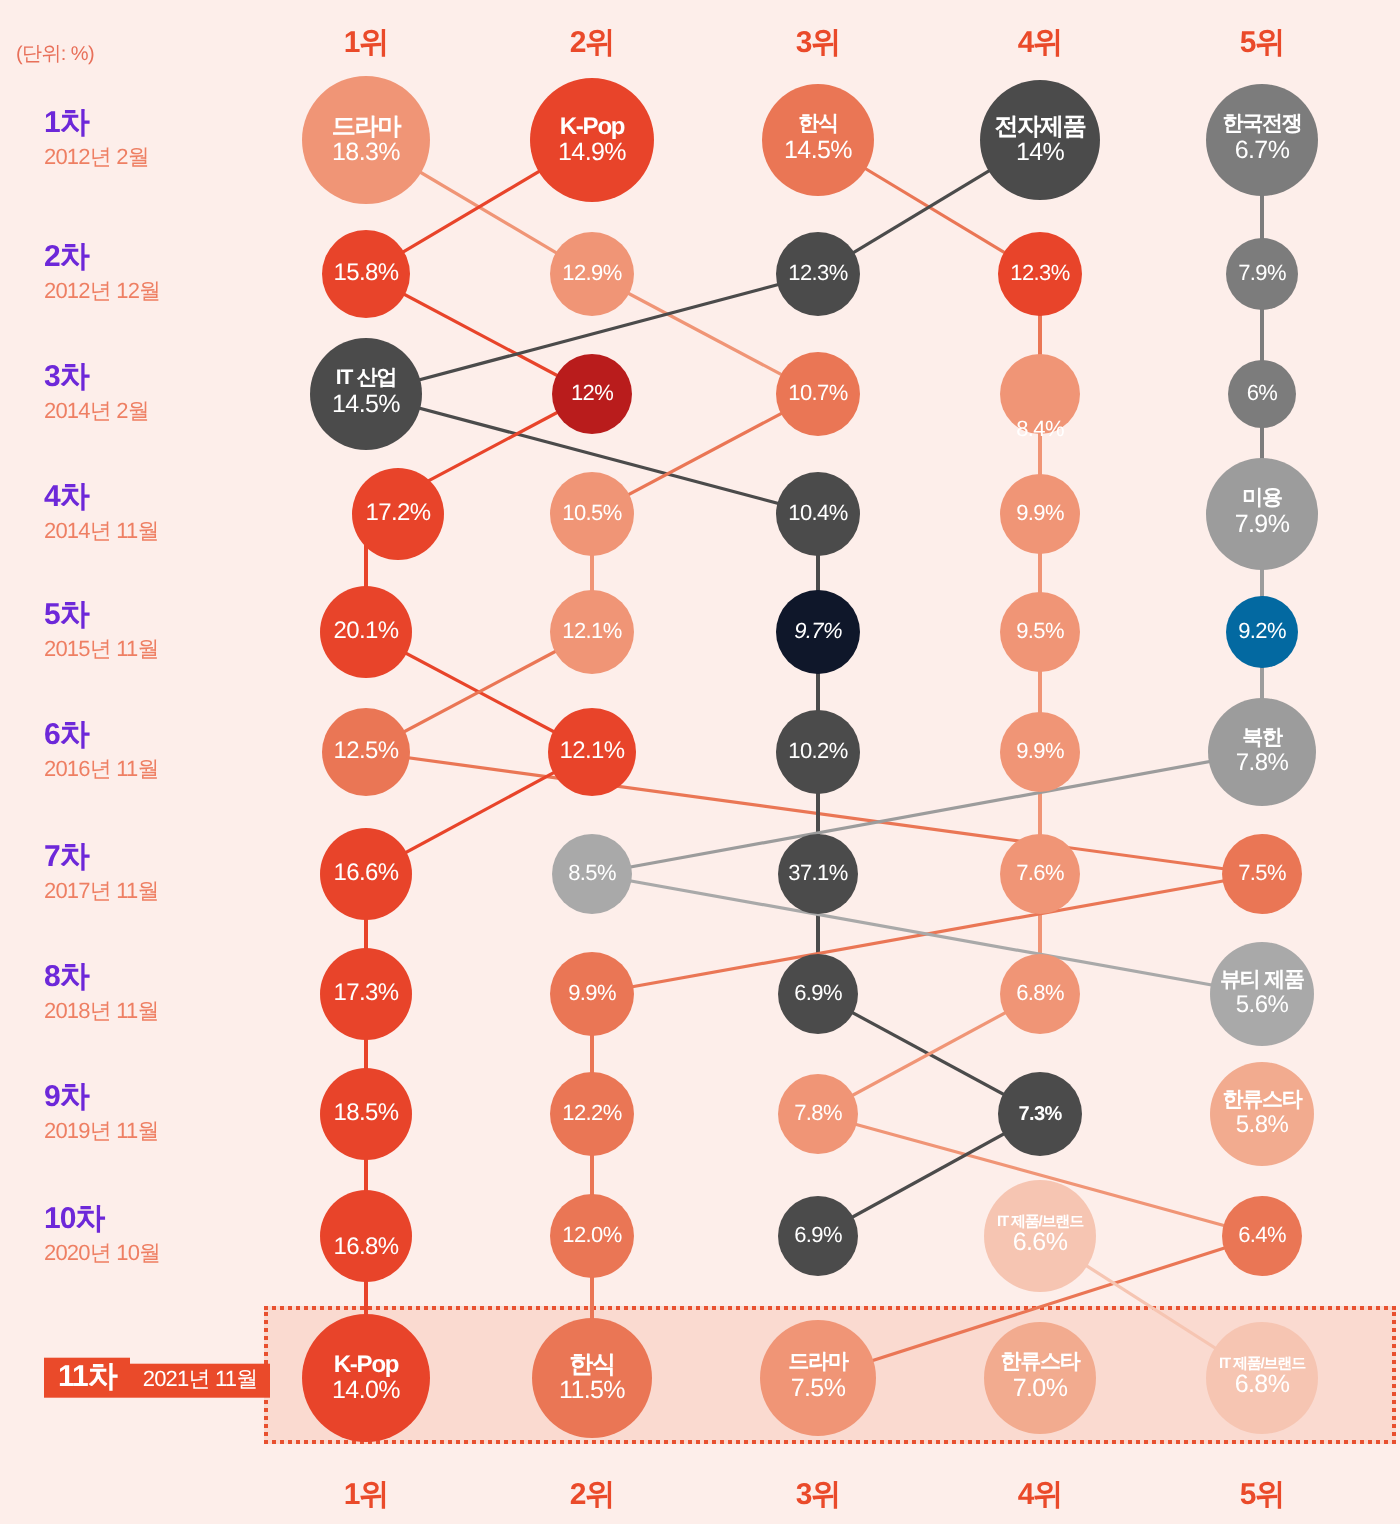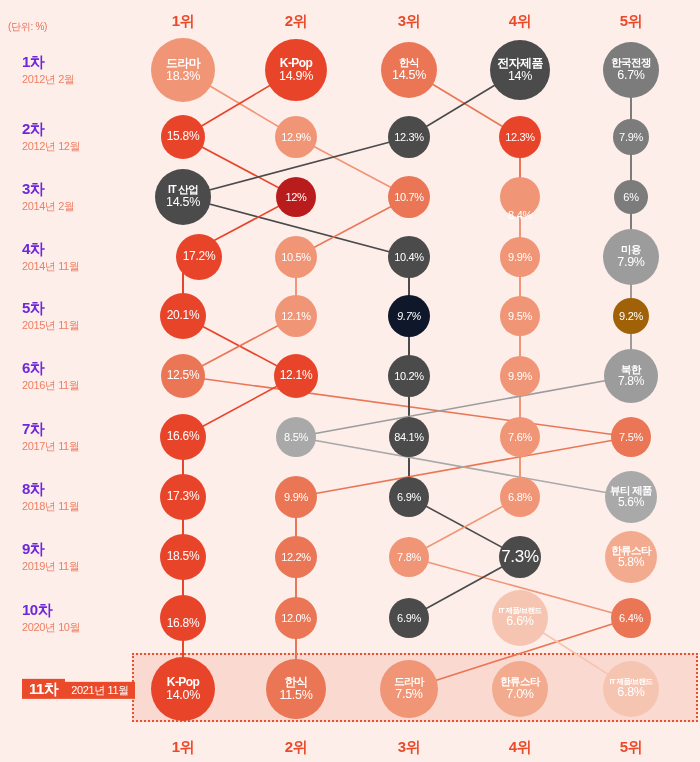--- a/index.html
+++ b/index.html
@@ -253,21 +253,21 @@
       </div>
       <div class="node" style="left: 296px; top: 316px; width: 42px; height: 42px; background: rgb(240, 149, 118);">
         <span class="vl" style="font-size: 11px;">12.1%</span>
       </div>
       <div class="node" style="left: 409px; top: 316px; width: 42px; height: 42px; background: #0f172a; font-style: italic;">
         <span class="vl" style="font-size: 11px;">9.7%</span>
       </div>
       <div class="node" style="left: 520px; top: 316px; width: 40px; height: 40px; background: rgb(240, 149, 118);">
         <span class="vl" style="font-size: 11px;">9.5%</span>
       </div>
-      <div class="node" style="left: 631px; top: 316px; width: 36px; height: 36px; background: #a16207;">
+      <div class="node" style="left: 631px; top: 316px; width: 36px; height: 36px; background: #0369a1;">
         <span class="vl" style="font-size: 11px;">9.2%</span>
       </div>
       <div class="node" style="left: 183px; top: 376px; width: 44px; height: 44px; background: rgb(234, 118, 85);">
         <span class="vl" style="font-size: 12px;">12.5%</span>
       </div>
       <div class="node" style="left: 296px; top: 376px; width: 44px; height: 44px; background: rgb(232, 68, 42);">
         <span class="vl" style="font-size: 12px;">12.1%</span>
       </div>
       <div class="node" style="left: 409px; top: 376px; width: 42px; height: 42px; background: rgb(75, 75, 75);">
         <span class="vl" style="font-size: 11px;">10.2%</span>
@@ -279,21 +279,21 @@
         <span class="nm" style="font-size: 10.5px;">북한</span>
         <span class="vl" style="font-size: 12px;">7.8%</span>
       </div>
       <div class="node" style="left: 183px; top: 437px; width: 46px; height: 46px; background: rgb(232, 68, 42);">
         <span class="vl" style="font-size: 12px;">16.6%</span>
       </div>
       <div class="node" style="left: 296px; top: 437px; width: 40px; height: 40px; background: rgb(169, 169, 169);">
         <span class="vl" style="font-size: 11px;">8.5%</span>
       </div>
       <div class="node" style="left: 409px; top: 437px; width: 40px; height: 40px; background: rgb(75, 75, 75);">
-        <span class="vl" style="font-size: 11px;">84.1%</span>
+        <span class="vl" style="font-size: 11px;">37.1%</span>
       </div>
       <div class="node" style="left: 520px; top: 437px; width: 40px; height: 40px; background: rgb(240, 149, 118);">
         <span class="vl" style="font-size: 11px;">7.6%</span>
       </div>
       <div class="node" style="left: 631px; top: 437px; width: 40px; height: 40px; background: rgb(234, 118, 85);">
         <span class="vl" style="font-size: 11px;">7.5%</span>
       </div>
       <div class="node" style="left: 183px; top: 497px; width: 46px; height: 46px; background: rgb(232, 68, 42);">
         <span class="vl" style="font-size: 12px;">17.3%</span>
       </div>
@@ -313,21 +313,21 @@
       <div class="node" style="left: 183px; top: 557px; width: 46px; height: 46px; background: rgb(232, 68, 42);">
         <span class="vl" style="font-size: 12px;">18.5%</span>
       </div>
       <div class="node" style="left: 296px; top: 557px; width: 42px; height: 42px; background: rgb(234, 118, 85);">
         <span class="vl" style="font-size: 11px;">12.2%</span>
       </div>
       <div class="node" style="left: 409px; top: 557px; width: 40px; height: 40px; background: rgb(240, 149, 118);">
         <span class="vl" style="font-size: 11px;">7.8%</span>
       </div>
       <div class="node" style="left: 520px; top: 557px; width: 42px; height: 42px; background: rgb(75, 75, 75);">
-        <span class="vl" style="font-size: 17px;">7.3%</span>
+        <span class="vl" style="font-size: 10px; font-weight: bold;">7.3%</span>
       </div>
       <div class="node" style="left: 631px; top: 557px; width: 52px; height: 52px; background: rgb(242, 171, 143);">
         <span class="nm" style="font-size: 10.5px;">한류스타</span>
         <span class="vl" style="font-size: 12px;">5.8%</span>
       </div>
       <div class="node" style="left: 183px; top: 618px; width: 46px; height: 46px; background: rgb(232, 68, 42);">
         <span class="vl" style="font-size: 12px; margin-top: 12px;">16.8%</span>
       </div>
       <div class="node" style="left: 296px; top: 618px; width: 42px; height: 42px; background: rgb(234, 118, 85); justify-content: center;">
         <span class="vl" style="font-size: 11px;">12.0%</span>

